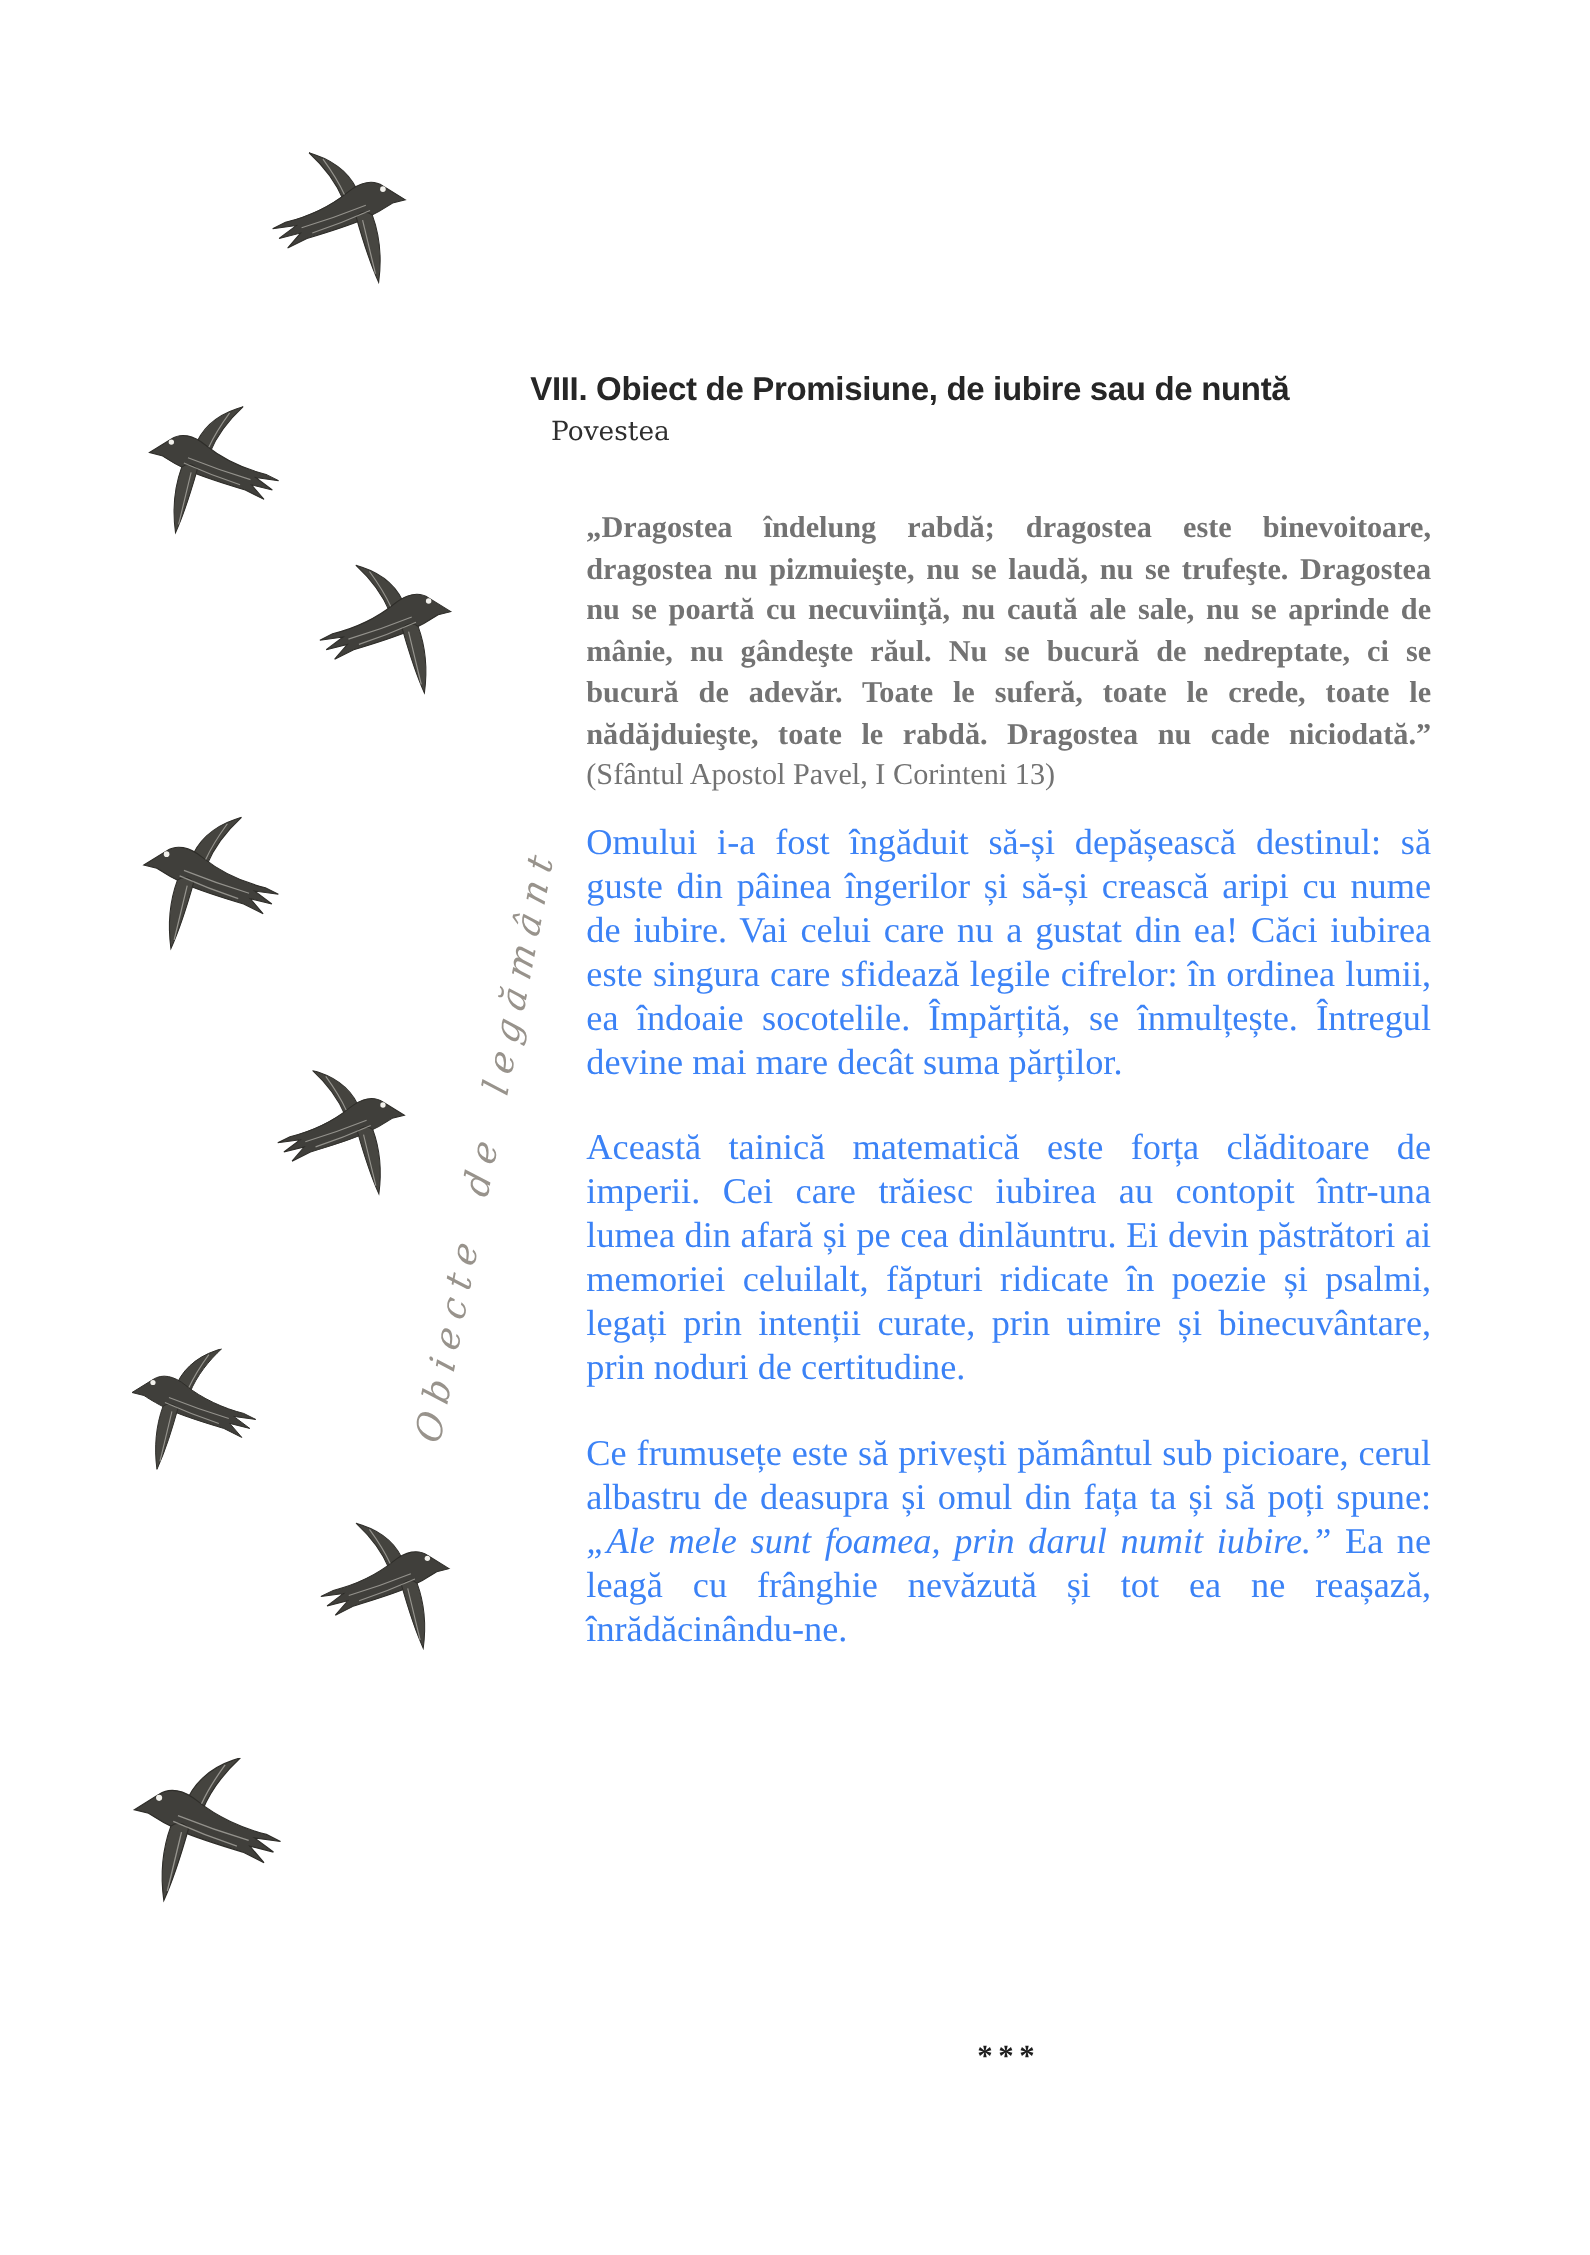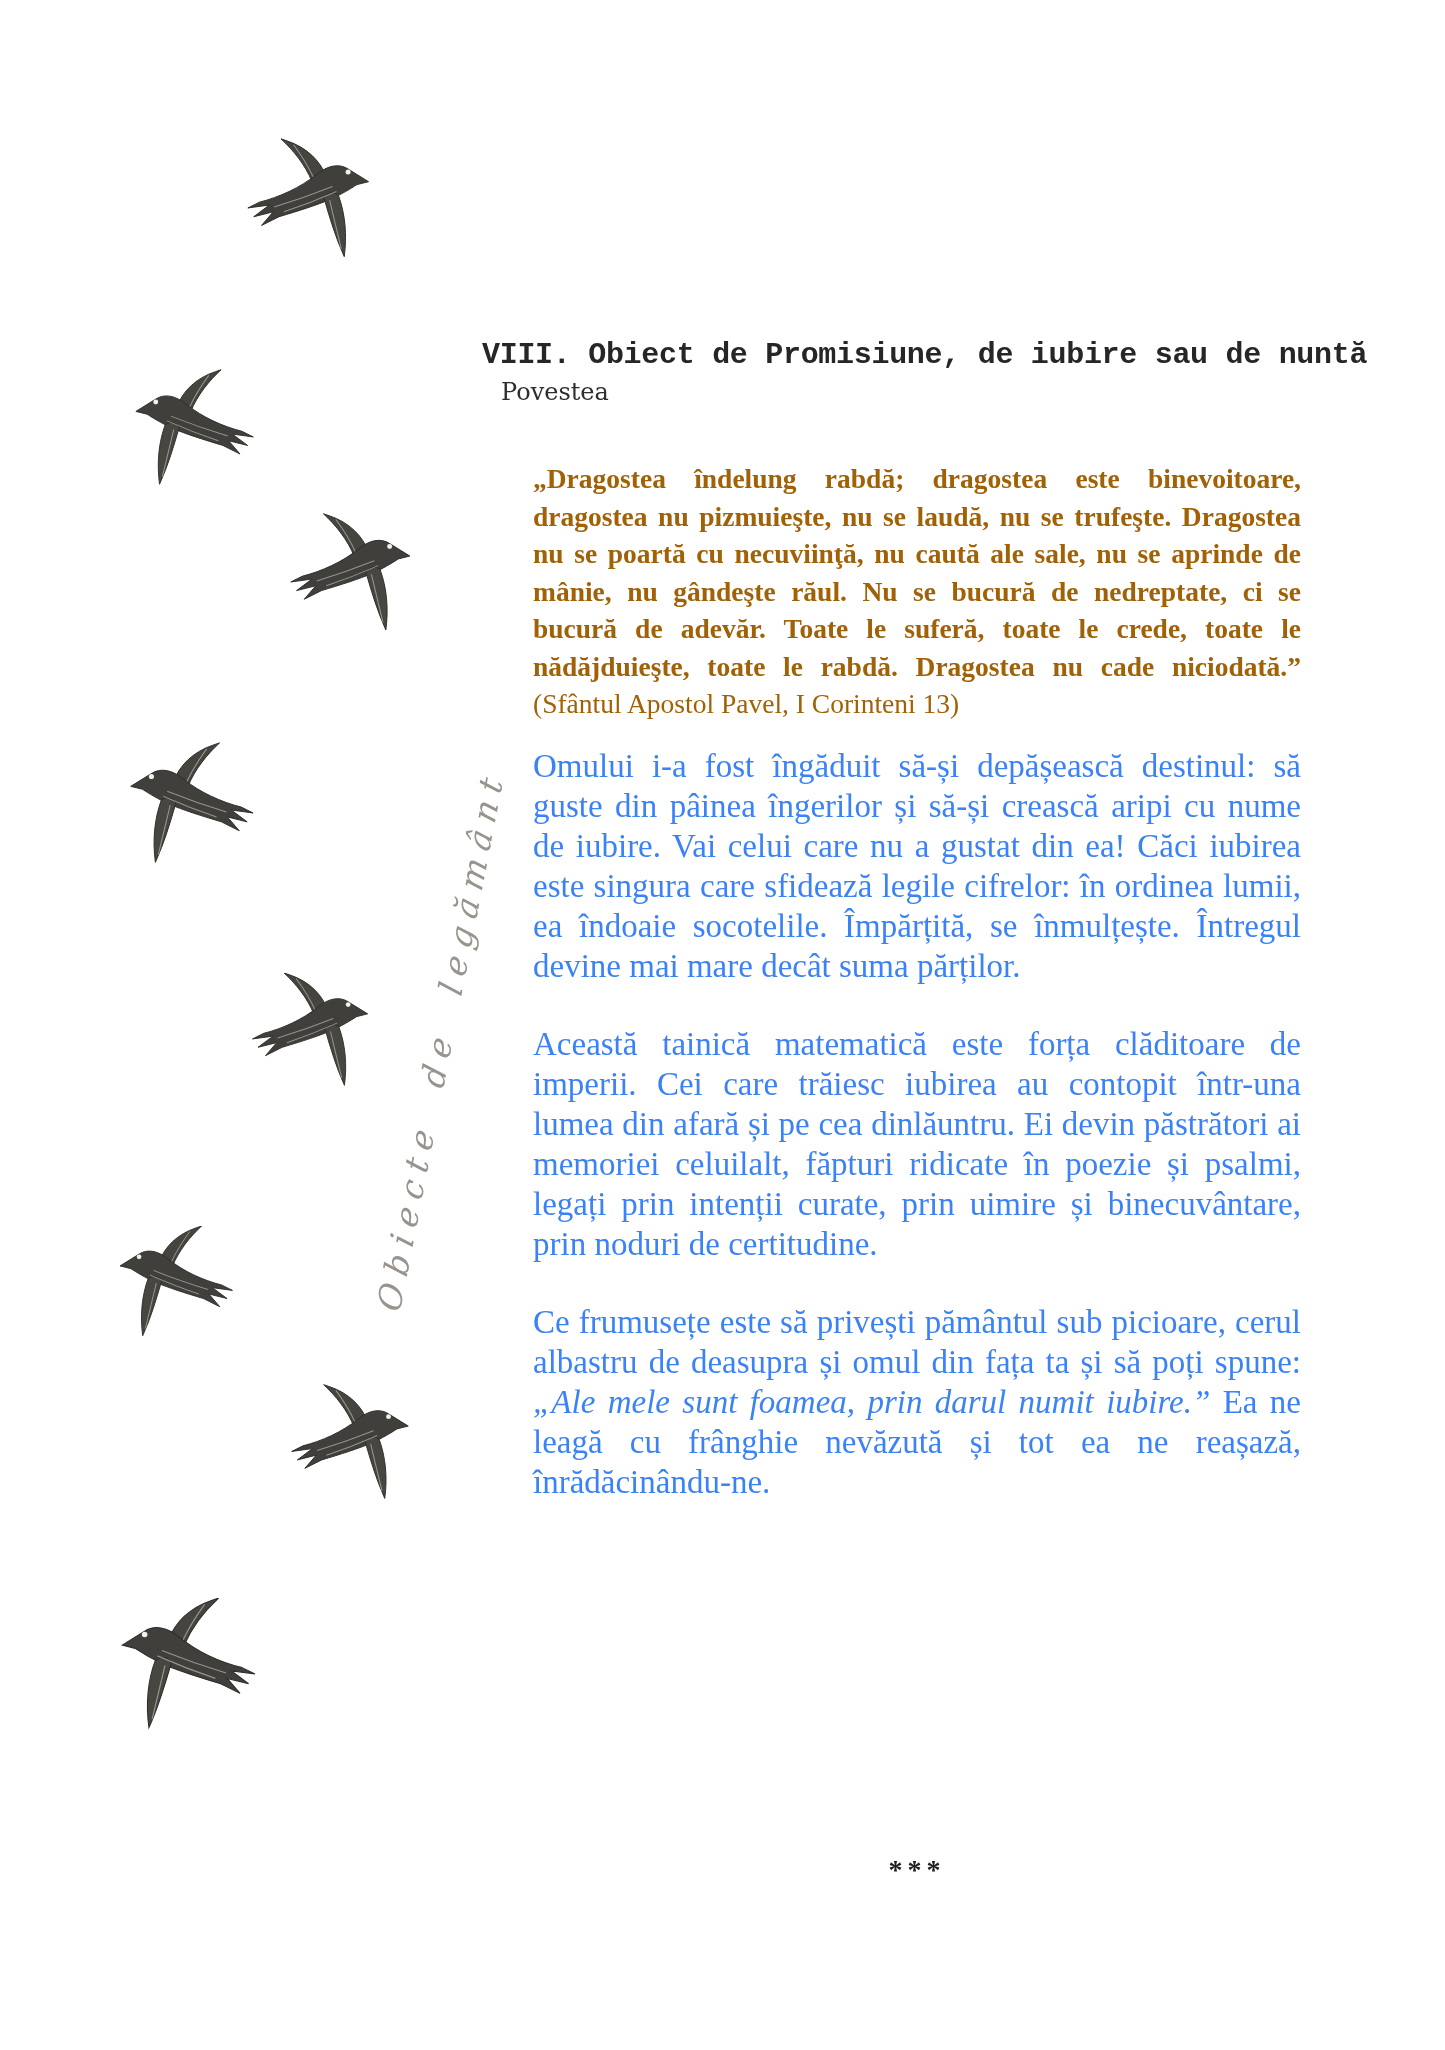--- a/index.html
+++ b/index.html
@@ -2,31 +2,31 @@
 <html><head>
 <meta charset="utf-8">
 <style>
   html,body{margin:0;padding:0;background:#ffffff;}
   .page{
     position:relative;width:1445px;height:2050px;background:#ffffff;
     overflow:hidden;font-family:"Liberation Serif",serif;color:#1d1d1d;
   }
   .title{
     position:absolute;left:482px;top:338px;white-space:nowrap;
-    font-family:Liberation Mono, monospace;font-weight:bold;font-size:30px;
+    font-family:Liberation Sans, sans-serif;font-weight:bold;font-size:30px;
     letter-spacing:-0.3px;color:#262626;
   }
   .subtitle{
     position:absolute;left:501px;top:378px;
     font-family:"DejaVu Serif",serif;font-size:24px;color:#2e2e2e;
   }
   .quote{
     position:absolute;left:533px;top:460px;width:768px;
     font-size:27.5px;line-height:37.5px;text-align:justify;
-    font-weight:bold;color:#a16207;
+    font-weight:bold;color:#737373;
   }
   .quote .cite{font-weight:normal;}
   .bodytext{
     position:absolute;left:533px;top:746px;width:768px;
     font-size:33px;line-height:40px;text-align:justify;color:#3b82f6;
   }
   .bodytext p{margin:0 0 38px 0;}
   .bodytext p:last-child{margin-bottom:0;}
   .italic{font-style:italic;}
   .separator{

